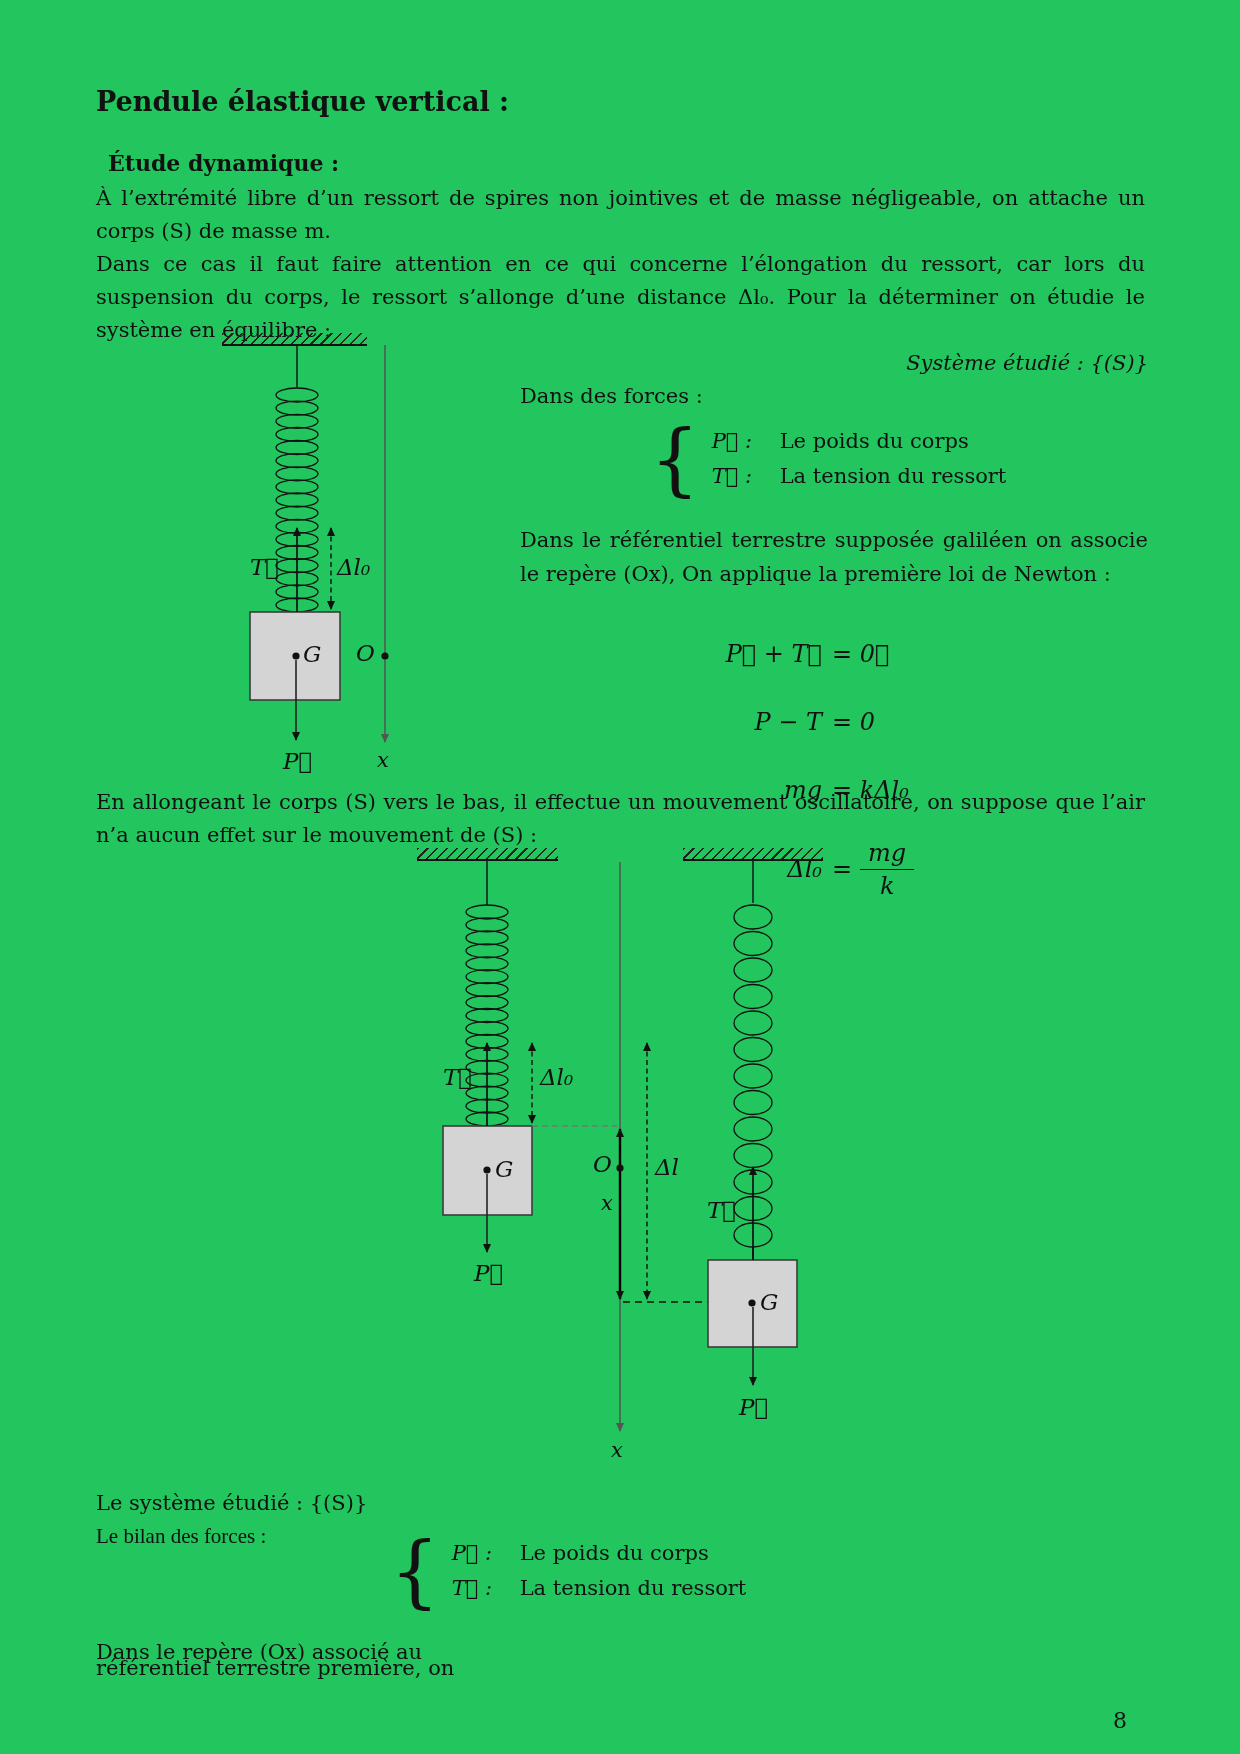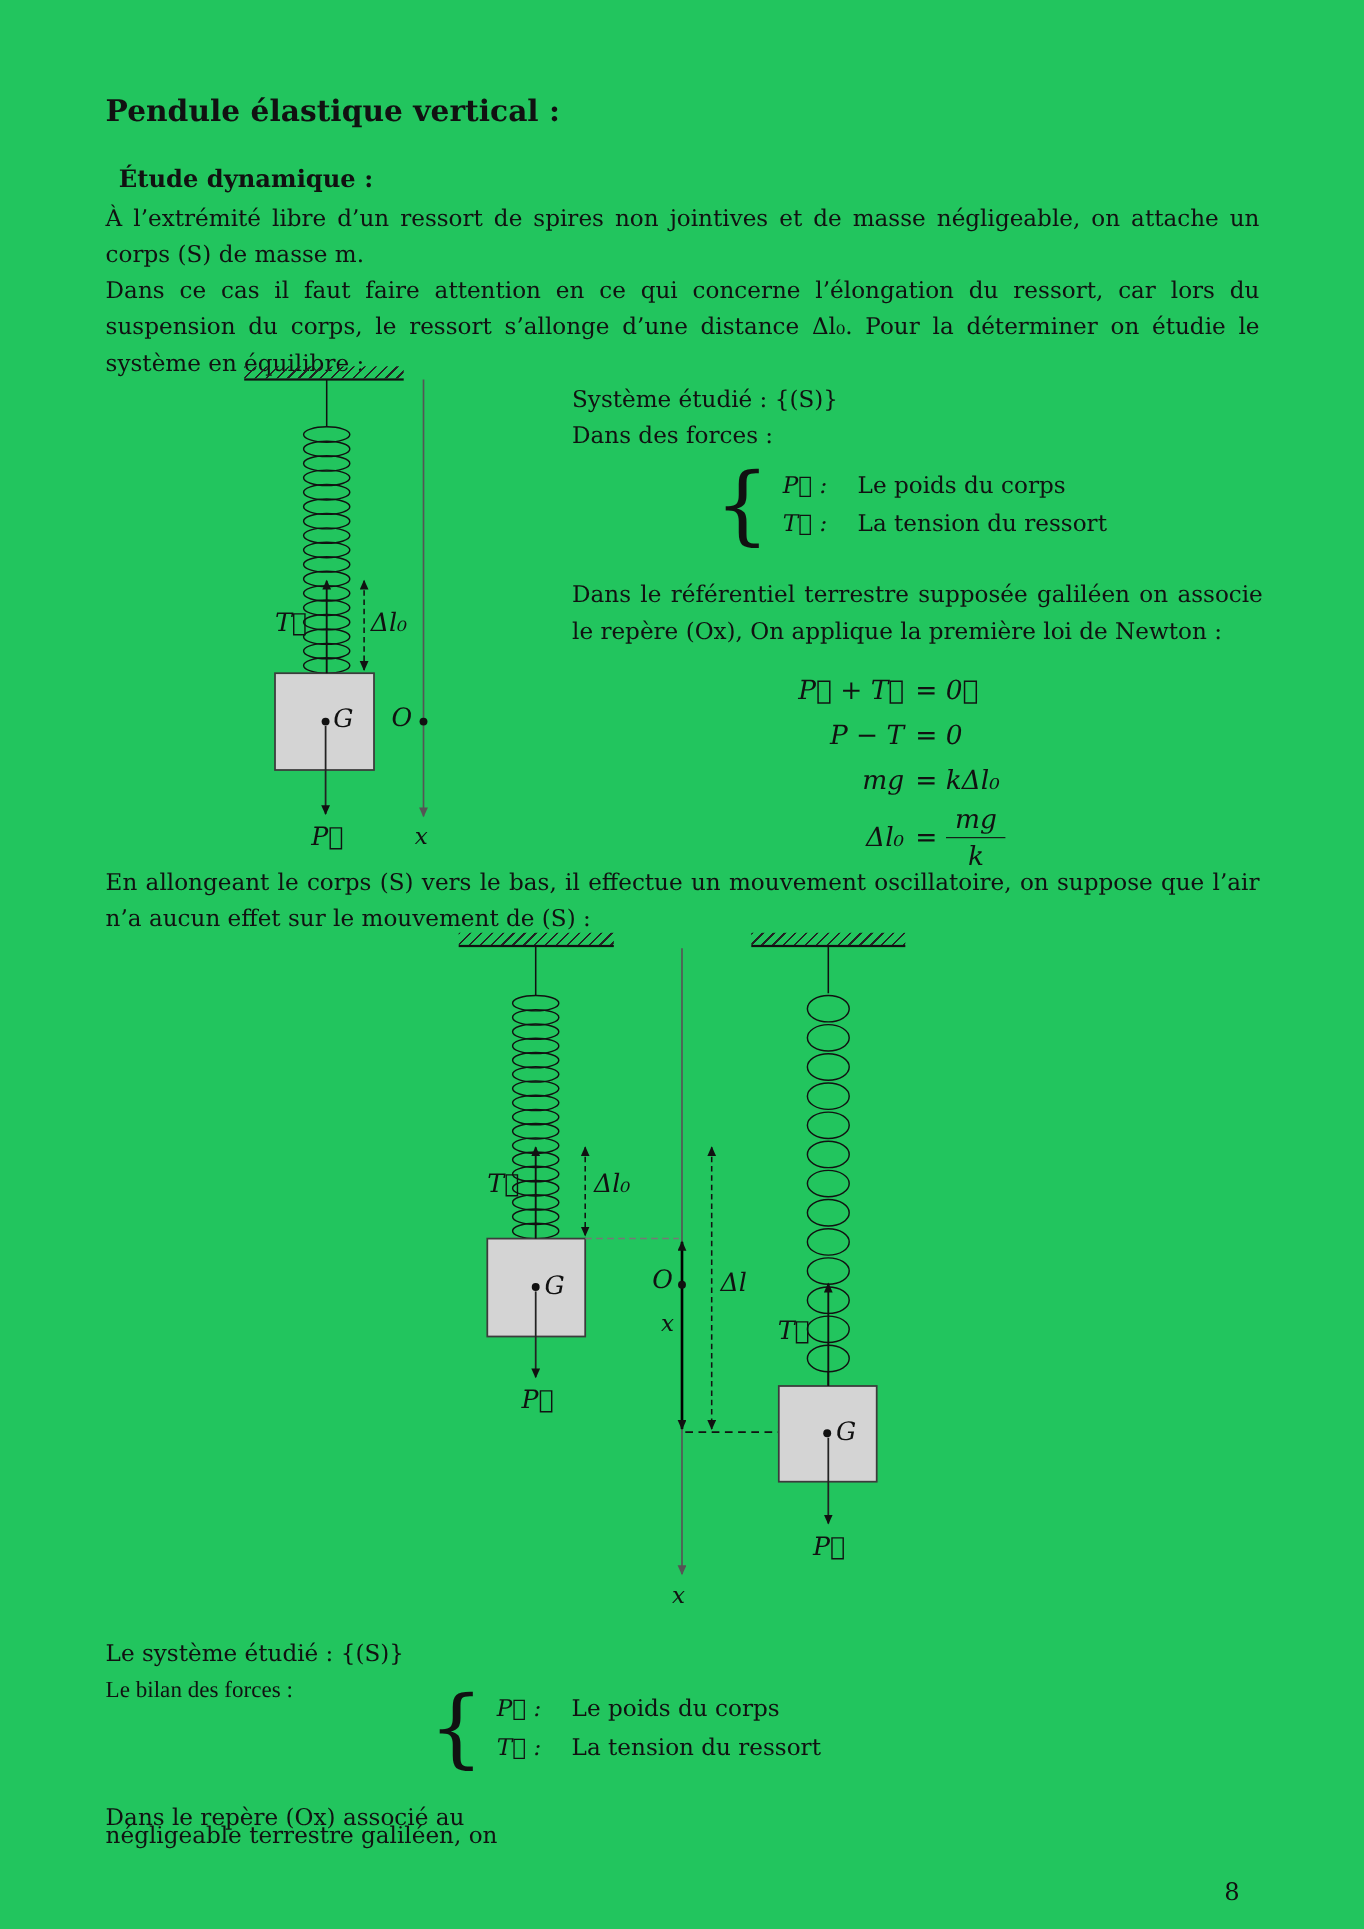--- a/index.html
+++ b/index.html
@@ -14,21 +14,21 @@
   .lbl.small{font-size:21px;}
   .hatch{background:repeating-linear-gradient(135deg,#222 0 1.5px,transparent 1.5px 7px);
          border-bottom:2px solid #111;}
   .forces{display:flex;align-items:center;}
   .brace{font-size:78px;font-weight:400;line-height:0.95;font-family:"DejaVu Serif",serif;}
   .force-rows{display:flex;flex-direction:column;}
   .force-row{display:flex;line-height:35px;font-size:21px;}
   .force-sym{font-style:italic;min-width:44px;margin-left:12px;}
   .force-desc{margin-left:24px;}
   .eqs{font-size:24px;}
-  .eq-row{display:flex;align-items:center;height:41px;font-style:italic;}
+  .eq-row{display:flex;align-items:center;height:41px;font-style:italic;margin-top:27px;}
   .eq-row.frac-row{height:64px;}
   .eq-lhs{width:182px;text-align:right;}
   .eq-rhs{margin-left:10px;display:flex;align-items:center;}
   .frac{display:inline-flex;flex-direction:column;align-items:center;margin-left:8px;}
   .frac .num{padding:0 8px 2px 8px;border-bottom:1.6px solid #111;}
   .frac .den{padding-top:2px;}
   .pagenum{position:absolute;font-size:22px;}
   svg{position:absolute;overflow:visible;}
   .coil{fill:none;stroke:#111;stroke-width:1.3px;}
 </style>
@@ -85,21 +85,21 @@
     <circle cx="215" cy="326" r="3.6" fill="#111"></circle>
   </svg>
 
   <div class="lbl" style="left:250px;top:556px;">T⃗</div>
   <div class="lbl" style="left:337px;top:556px;">Δl₀</div>
   <div class="lbl" style="left:303px;top:643px;">G</div>
   <div class="lbl" style="left:356px;top:642px;">O</div>
   <div class="lbl" style="left:283px;top:750px;">P⃗</div>
   <div class="lbl small" style="left:377px;top:750px;">x</div>
 
-  <div class="abs body-text" style="left:520px;top:347px;width:628px;text-align:left;">Système étudié : {(S)}</div>
+  <div class="abs body-text" style="left:520px;top:347px;width:628px;text-align:right;font-style:italic;">Système étudié : {(S)}</div>
   <div class="abs body-text" style="left:520px;top:380px;width:628px;text-align:left;">Dans des forces :</div>
 
   <div class="abs forces" style="left:650px;top:422px;">
     <span class="brace">{</span>
     <span class="force-rows">
       <span class="force-row">
         <span class="force-sym">P⃗ :</span>
         <span class="force-desc">Le poids du corps</span>
       </span>
       <span class="force-row">
@@ -230,17 +230,17 @@
         <span class="force-desc">Le poids du corps</span>
       </span>
       <span class="force-row">
         <span class="force-sym">T⃗ :</span>
         <span class="force-desc">La tension du ressort</span>
       </span>
     </span>
   </div>
 
   <div class="abs body-text" style="left:96px;top:1620px;width:700px;text-align:left;margin-top:16px;">Dans le repère (Ox) associé au</div>
-  <div class="abs body-text" style="left:96px;top:1652px;width:700px;text-align:left;">négligeable terrestre galiléen, on</div>
+  <div class="abs body-text" style="left:96px;top:1652px;width:700px;text-align:left;">référentiel terrestre première, on</div>
 
   <div class="pagenum" style="left:1113px;top:1708px;">8</div>
 
 </div>
 
 </body></html>

